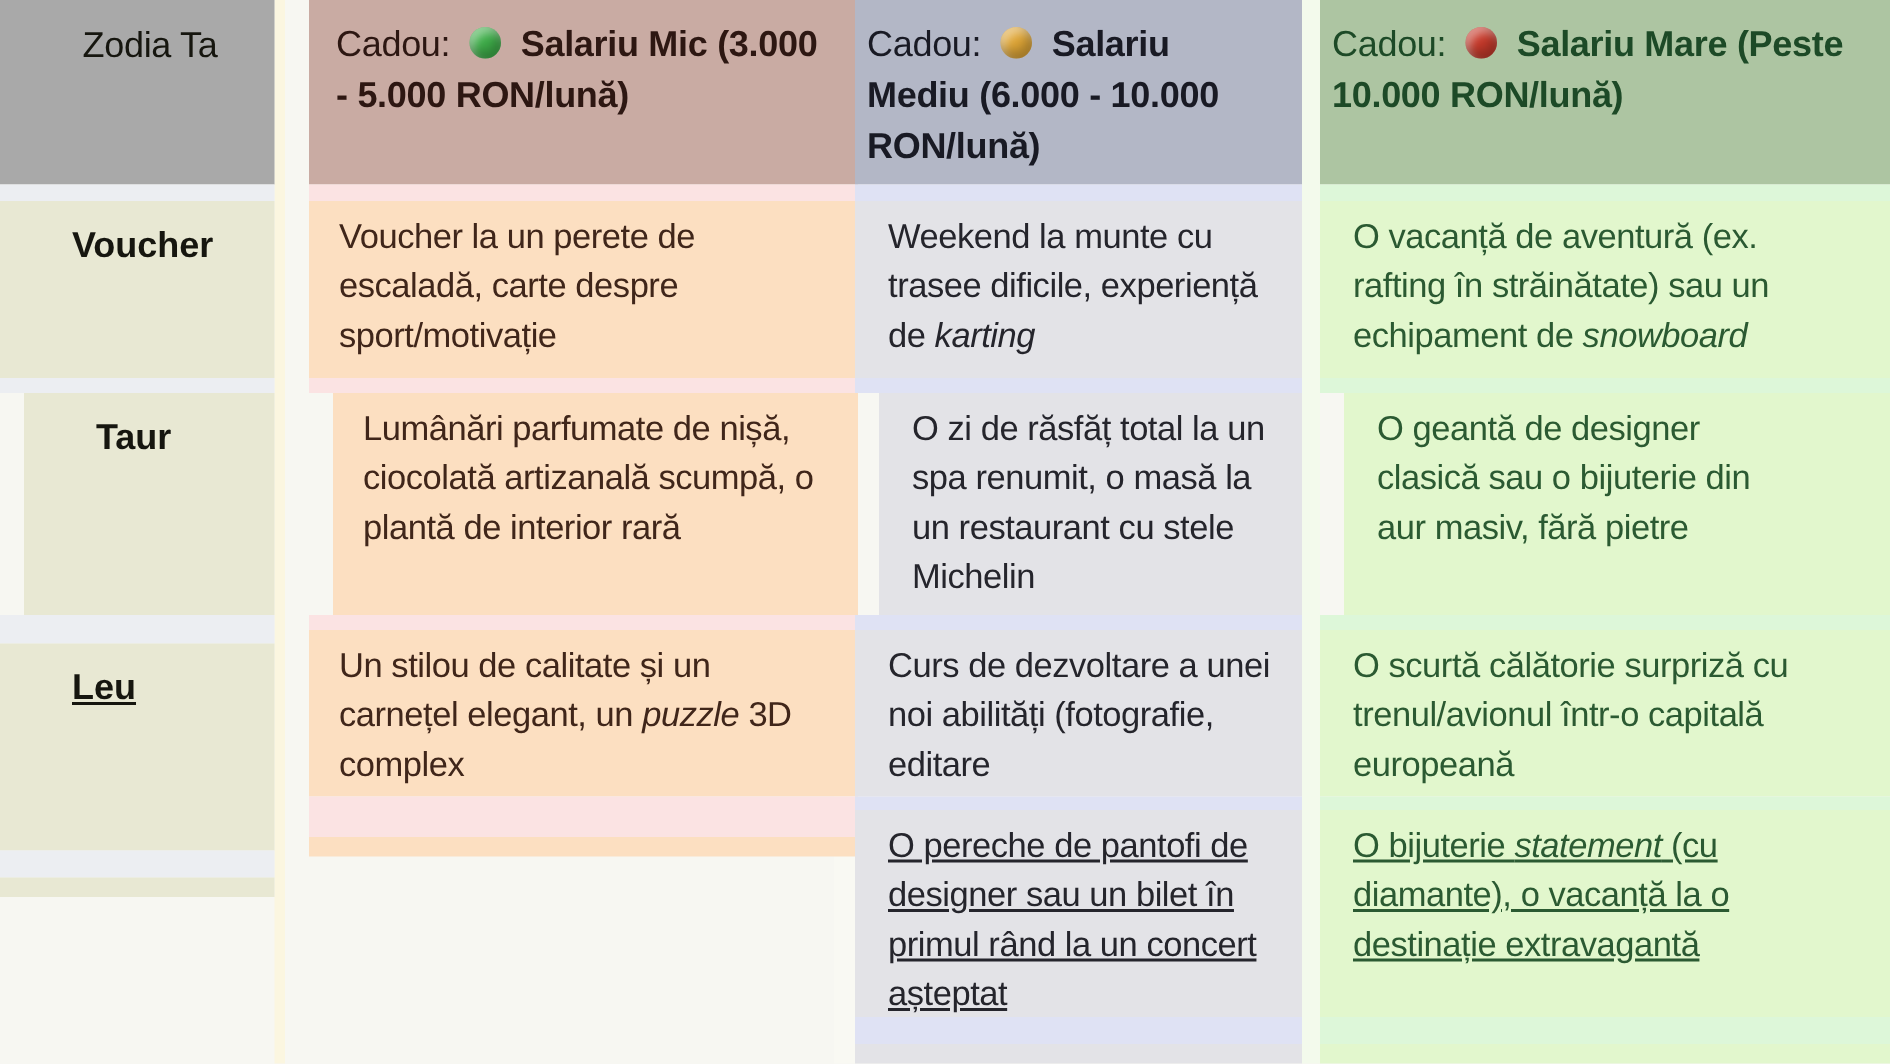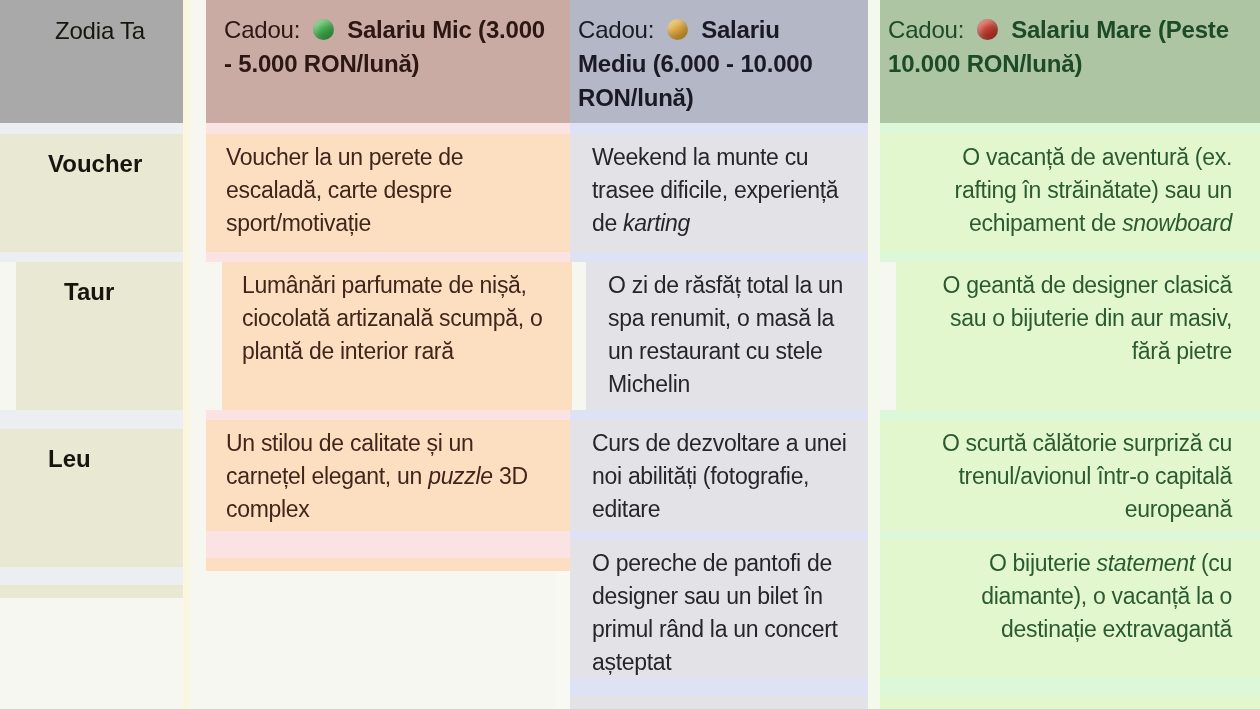--- a/index.html
+++ b/index.html
@@ -24,21 +24,21 @@
   .colD{left:880px;width:380px;}
 
   
   .h-head{height:123px;}
   .h-s1{height:11px;}
   .h-r1{height:118px;}
   .h-s{height:10px;}
   .h-r2{height:148px;margin-left:16px;}
   .h-r3{height:111px;}
   .h-s3{height:9px;}
-  .h-r4{height:138px;}
+  .h-r4{height:138px;text-decoration:underline;}
   .h-s5{height:18px;}
   .h-part{height:13px;}
 
   .cell{box-sizing:border-box;overflow:hidden;flex:none;}
   .sep{flex:none;}
 
   
   .colA .head{background:var(--header-zodiac-bg,#a9a9a9);}
   .colB .head{background:var(--header-small-bg,#c9aba3);}
   .colC .head{background:var(--header-medium-bg,#b3b7c6);}
@@ -68,21 +68,21 @@
     box-shadow:inset -3px -5px 7px rgba(0,0,0,.28), inset 3px 4px 6px rgba(255,255,255,.45);
   }
 
   
   .colA .body{padding:13px 0 0 48px;font-weight:700;font-size:24px;line-height:33px;color:var(--text-zodiac,#16160f);}
 
   
   .gift{font-size:23px;line-height:33px;letter-spacing:-0.3px;padding:7px 16px 0 20px;}
   .colB .gift{color:var(--text-small,#40261a);padding-right:18px;}
   .colC .gift{color:var(--text-medium,#25252c);padding-left:22px;}
-  .colD .gift{color:var(--text-large,#2b5a32);padding-left:22px;padding-right:28px;text-align:right;}
+  .colD .gift{color:var(--text-large,#2b5a32);padding-left:22px;padding-right:56px;}
   .gift i{font-style:italic;}
 </style>
 </head>
 <body>
 
 <div class="page">
 
   <div class="vsep vsep1"></div>
   <div class="vsep vsep2"></div>
   <div class="vsep vsep3"></div>

